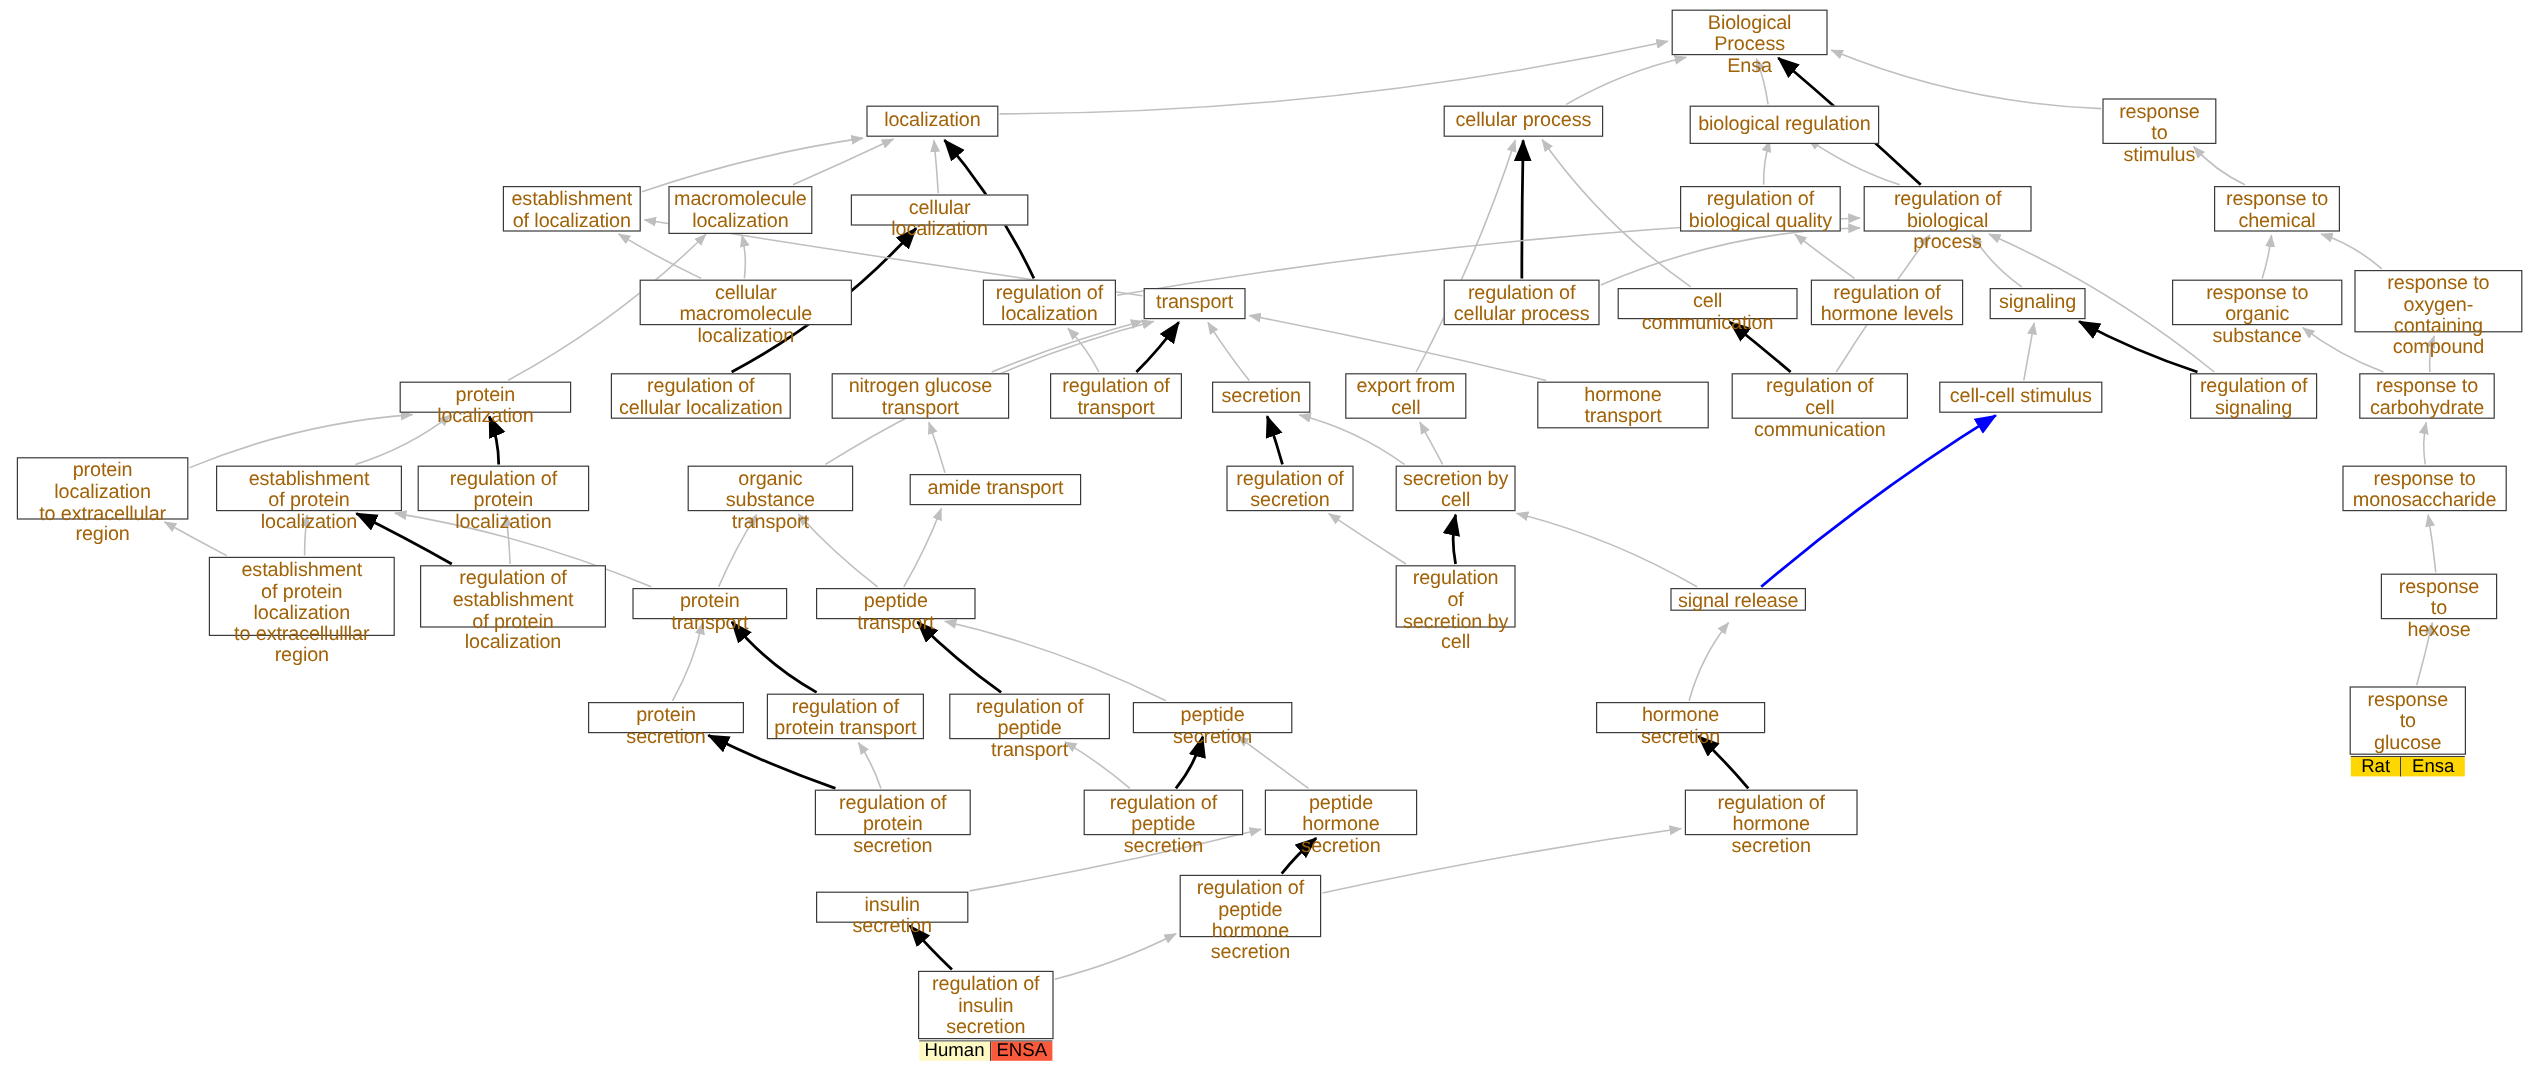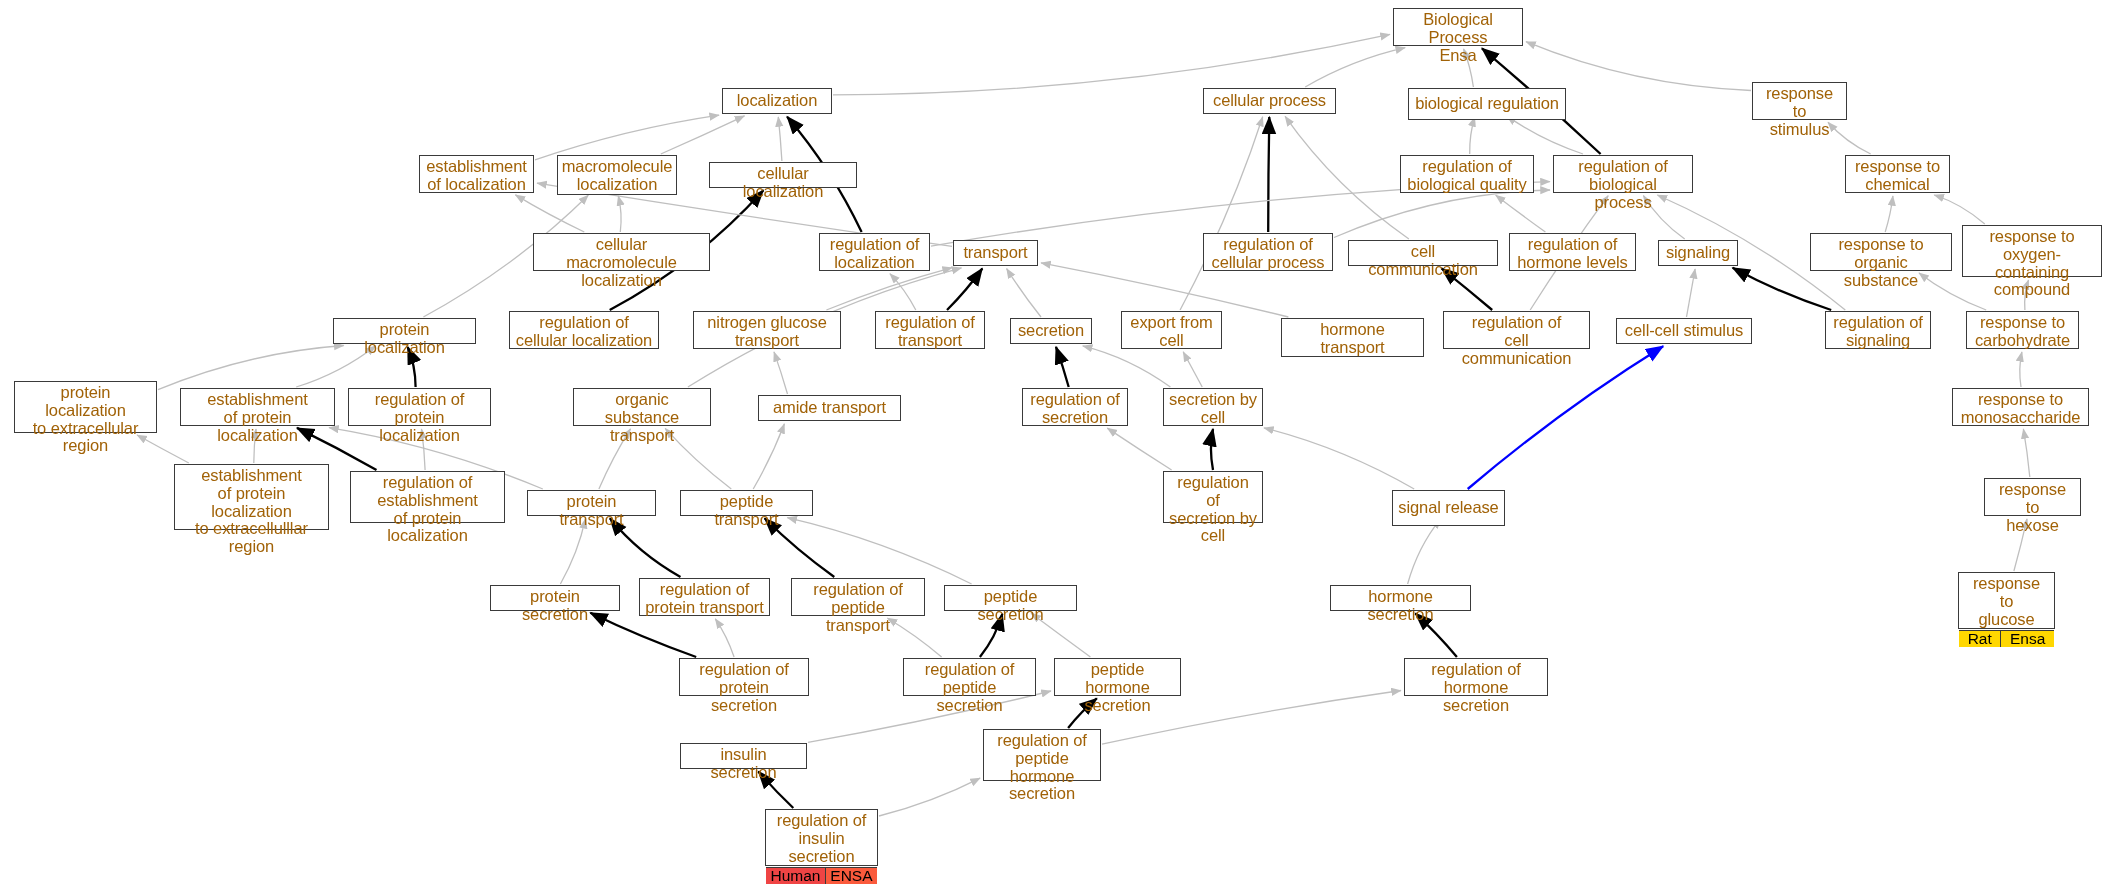--- a/index.html
+++ b/index.html
@@ -324,21 +324,21 @@
         <div class="go-node-label">protein transport</div>
       </div>
       <div class="go-node" style="left: 680px; top: 490px; width: 133px; height: 26px;">
         <div class="go-node-label">peptide transport</div>
       </div>
       <div class="go-node" style="left: 1163px; top: 471px; width: 100px; height: 52px;">
         <div class="go-node-label">regulation of
 secretion by
 cell</div>
       </div>
-      <div class="go-node" style="left: 1392px; top: 490px; width: 113px; height: 36px;">
+      <div class="go-node" style="left: 1392px; top: 490px; width: 113px; height: 19px;">
         <div class="go-node-label">signal release</div>
       </div>
       <div class="go-node" style="left: 1984px; top: 478px; width: 97px; height: 38px;">
         <div class="go-node-label">response to
 hexose</div>
       </div>
       <div class="go-node" style="left: 490px; top: 585px; width: 130px; height: 26px;">
         <div class="go-node-label">protein secretion</div>
       </div>
       <div class="go-node" style="left: 639px; top: 578px; width: 131px; height: 38px;">
@@ -384,18 +384,18 @@
       </div>
       <div class="go-node" style="left: 983px; top: 729px; width: 118px; height: 52px;">
         <div class="go-node-label">regulation of
 peptide hormone
 secretion</div>
       </div>
       <div class="go-node" style="left: 765px; top: 809px; width: 113px; height: 57px;">
         <div class="go-node-label">regulation of
 insulin secretion</div>
         <div class="go-badges">
-          <div class="go-badge" style="background: #ef4444;">Human</div>
+          <div class="go-badge" style="background: #fef9c3;">Human</div>
           <div class="go-badge" style="background: rgb(250, 90, 60);">ENSA</div>
         </div>
       </div>
     </div>
 </div>
 
 </body></html>

